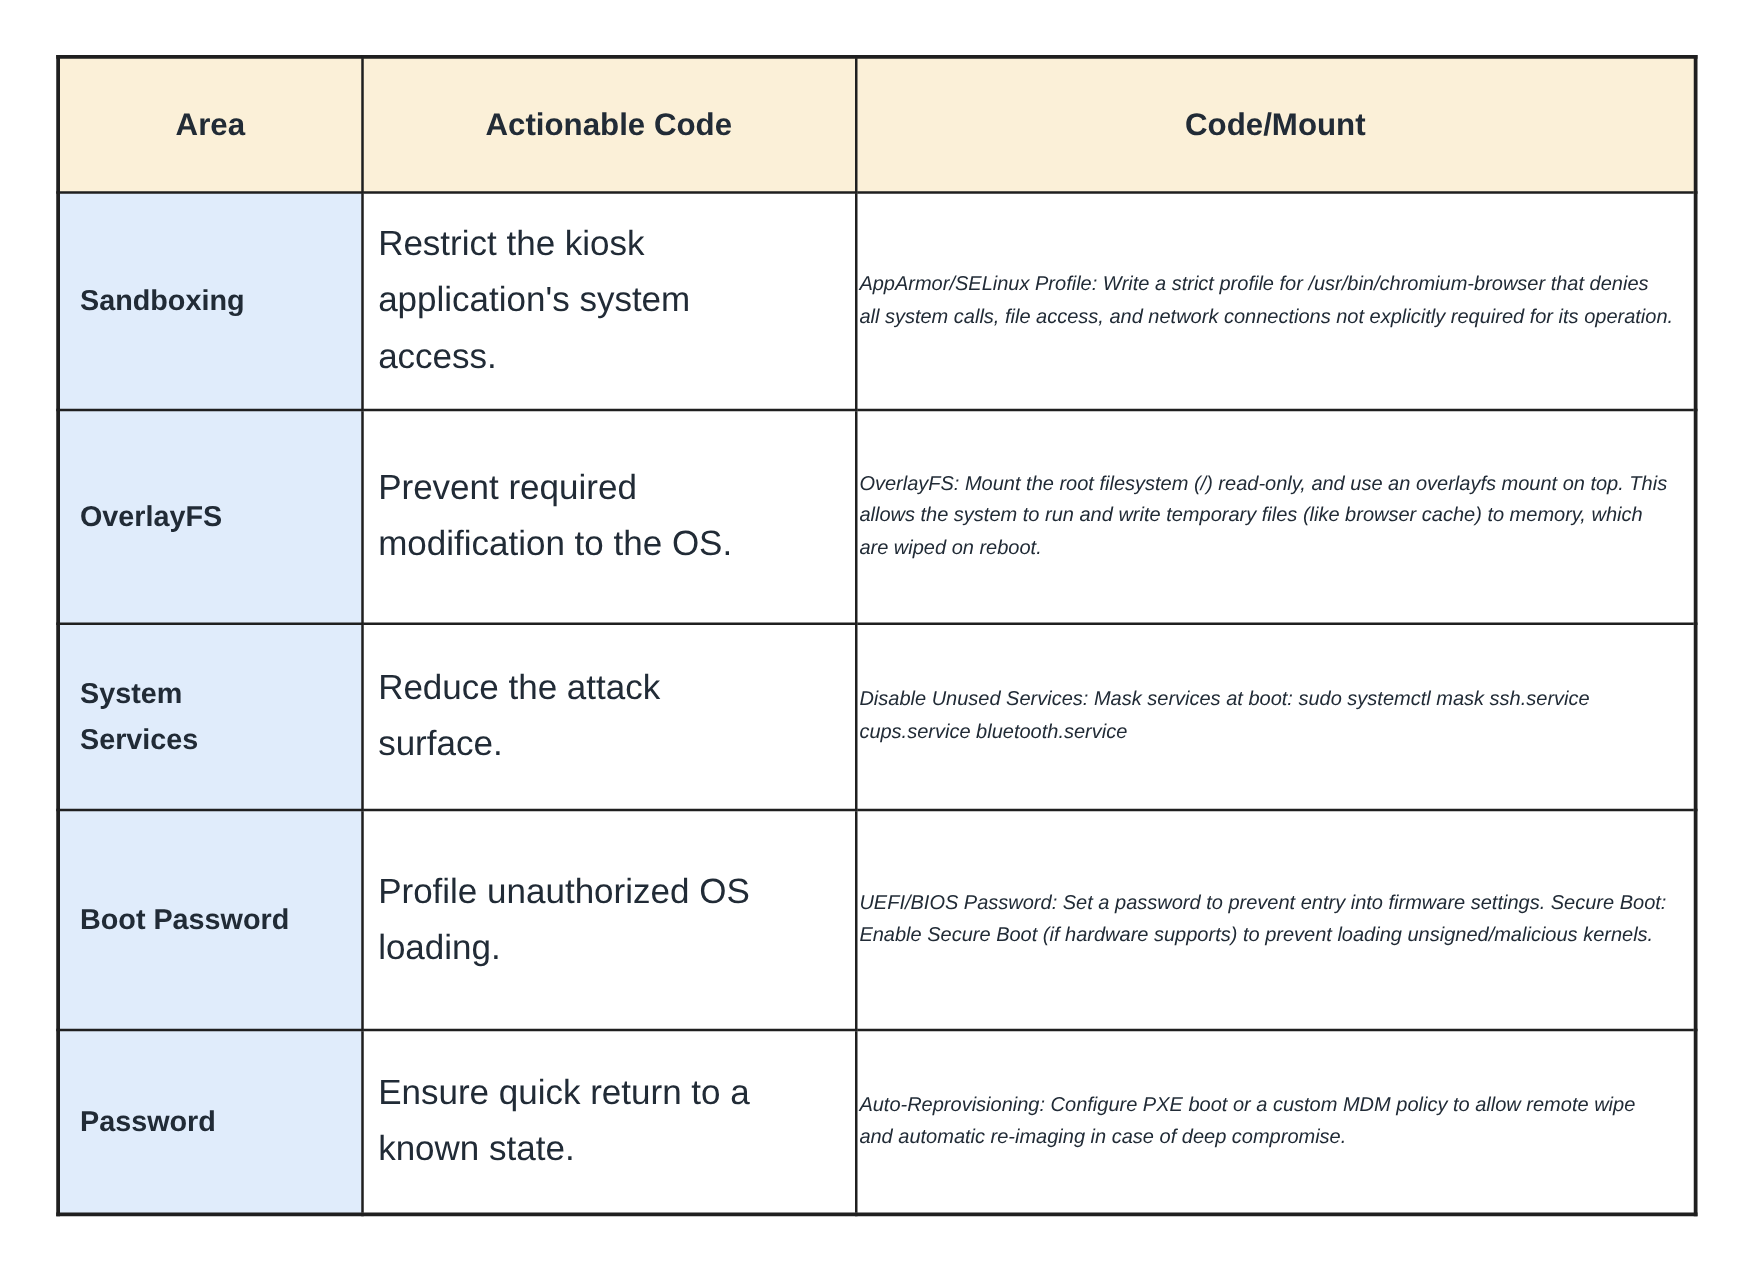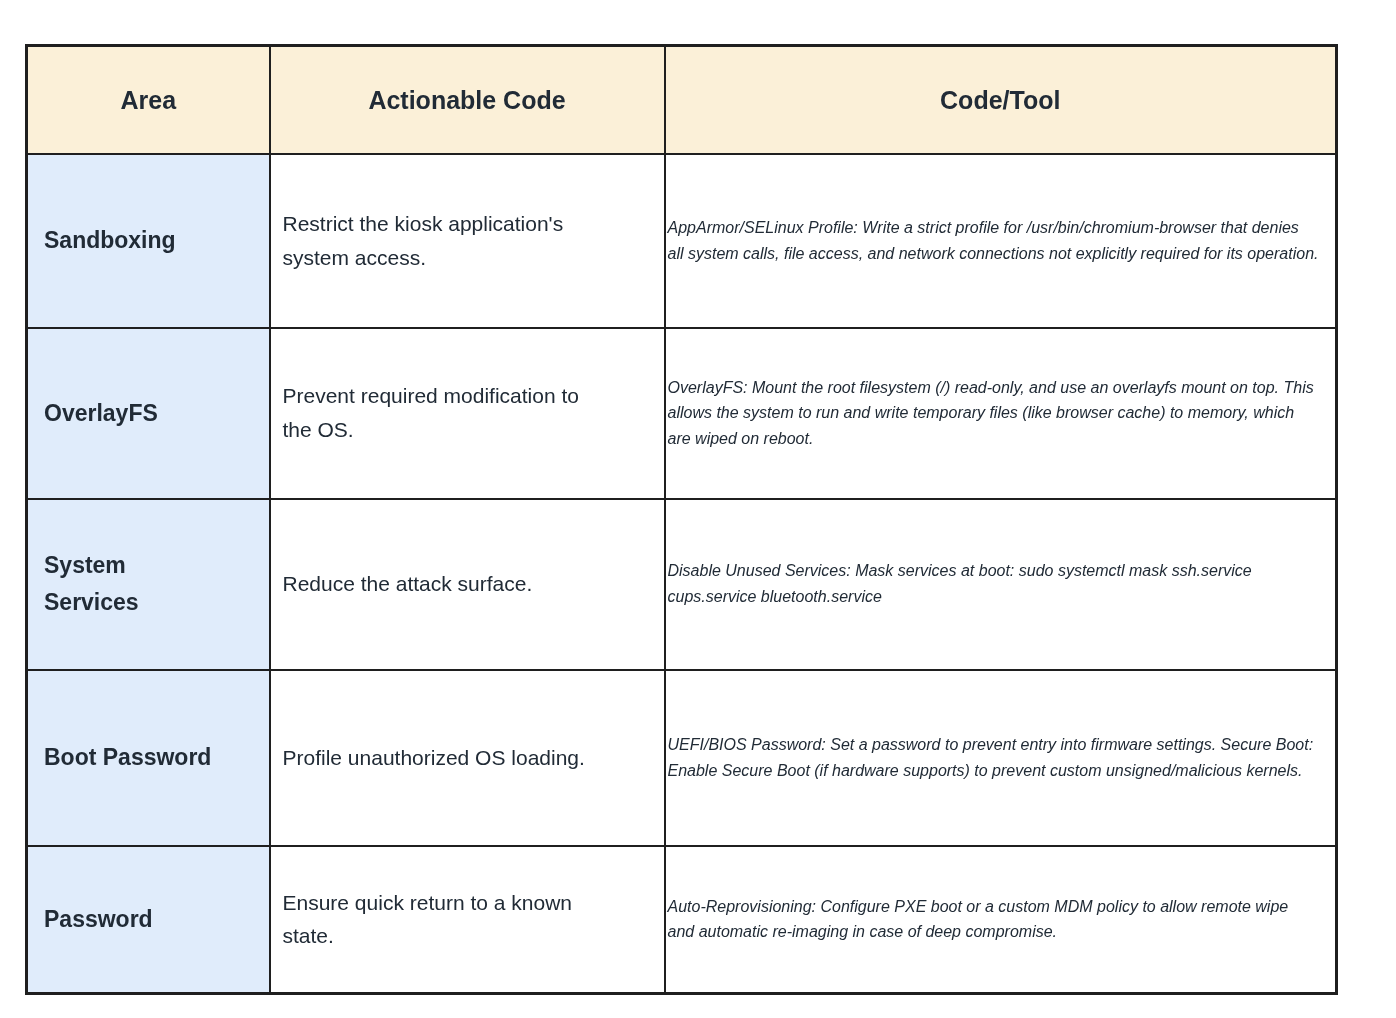--- a/index.html
+++ b/index.html
@@ -13,42 +13,42 @@
   html,body{margin:0;padding:0;}
   body{
     width:1396px;
     height:1018px;
     background:var(--body-bg);
     font-family:"Liberation Sans", sans-serif;
     color:var(--text);
   }
   .table-wrap{
     position:absolute;
-    left:25px;
+    left:45px;
     top:44px;
     border-radius:27px;
   }
   table{
     border-collapse:collapse;
     table-layout:fixed;
     width:1310px;
     border:3px solid var(--border);
   }
   col.c-area{width:243px;}
   col.c-step{width:395px;}
   col.c-code{width:672px;}
   th,td{
     border:2px solid var(--border);
     vertical-align:middle;
     line-height:1.6;
   }
   thead tr{height:108px;}
   tr.r-0{height:174px;}
   tr.r-1{height:171px;}
-  tr.r-2{height:171px;}
+  tr.r-2{height:149px;}
   tr.r-3{height:176px;}
   tr.r-4{height:148px;}
   th{
     background:var(--header-bg);
     font-size:25px;
     font-weight:700;
     text-align:center;
     padding:0 10px;
   }
   td.area-cell{
@@ -56,21 +56,21 @@
     font-size:23px;
     font-weight:700;
     padding:0 14px 0 16px;
     margin-top:16px;
   }
   .area-label{
     display:inline-block;
     max-width:175px;
   }
   td.step-cell{
-    font-size:21px;
+    font-size:28px;
     padding:0 10px 0 12px;
   }
   .step-text{
     display:inline-block;
     max-width:310px;
   }
   td.code-cell{
     font-size:16px;
     padding:10px 16px 10px 2px;
     overflow-wrap:break-word;
@@ -84,21 +84,21 @@
   <table>
     <colgroup>
       <col class="c-area">
       <col class="c-step">
       <col class="c-code">
     </colgroup>
     <thead>
       <tr>
         <th>Area</th>
         <th>Actionable Code</th>
-        <th>Code/Tool</th>
+        <th>Code/Mount</th>
       </tr>
     </thead>
     <tbody>
       <tr class="r-0">
         <td class="area-cell"><span class="area-label">Sandboxing</span></td>
         <td class="step-cell"><span class="step-text">Restrict the kiosk application's system access.</span></td>
         <td class="code-cell">AppArmor/SELinux Profile: Write a strict profile for /usr/bin/chromium-browser that denies all system calls, file access, and network connections not explicitly required for its operation.</td>
       </tr>
       <tr class="r-1">
         <td class="area-cell"><span class="area-label">OverlayFS</span></td>
@@ -106,21 +106,21 @@
         <td class="code-cell">OverlayFS: Mount the root filesystem (/) read-only, and use an overlayfs mount on top. This allows the system to run and write temporary files (like browser cache) to memory, which are wiped on reboot.</td>
       </tr>
       <tr class="r-2">
         <td class="area-cell"><span class="area-label">System Services</span></td>
         <td class="step-cell"><span class="step-text">Reduce the attack surface.</span></td>
         <td class="code-cell">Disable Unused Services: Mask services at boot: sudo systemctl mask ssh.service cups.service bluetooth.service</td>
       </tr>
       <tr class="r-3">
         <td class="area-cell"><span class="area-label">Boot Password</span></td>
         <td class="step-cell"><span class="step-text">Profile unauthorized OS loading.</span></td>
-        <td class="code-cell">UEFI/BIOS Password: Set a password to prevent entry into firmware settings. Secure Boot: Enable Secure Boot (if hardware supports) to prevent custom unsigned/malicious kernels.</td>
+        <td class="code-cell">UEFI/BIOS Password: Set a password to prevent entry into firmware settings. Secure Boot: Enable Secure Boot (if hardware supports) to prevent loading unsigned/malicious kernels.</td>
       </tr>
       <tr class="r-4">
         <td class="area-cell"><span class="area-label">Password</span></td>
         <td class="step-cell"><span class="step-text">Ensure quick return to a known state.</span></td>
         <td class="code-cell">Auto-Reprovisioning: Configure PXE boot or a custom MDM policy to allow remote wipe and automatic re-imaging in case of deep compromise.</td>
       </tr>
     </tbody>
   </table>
 </div>
 

